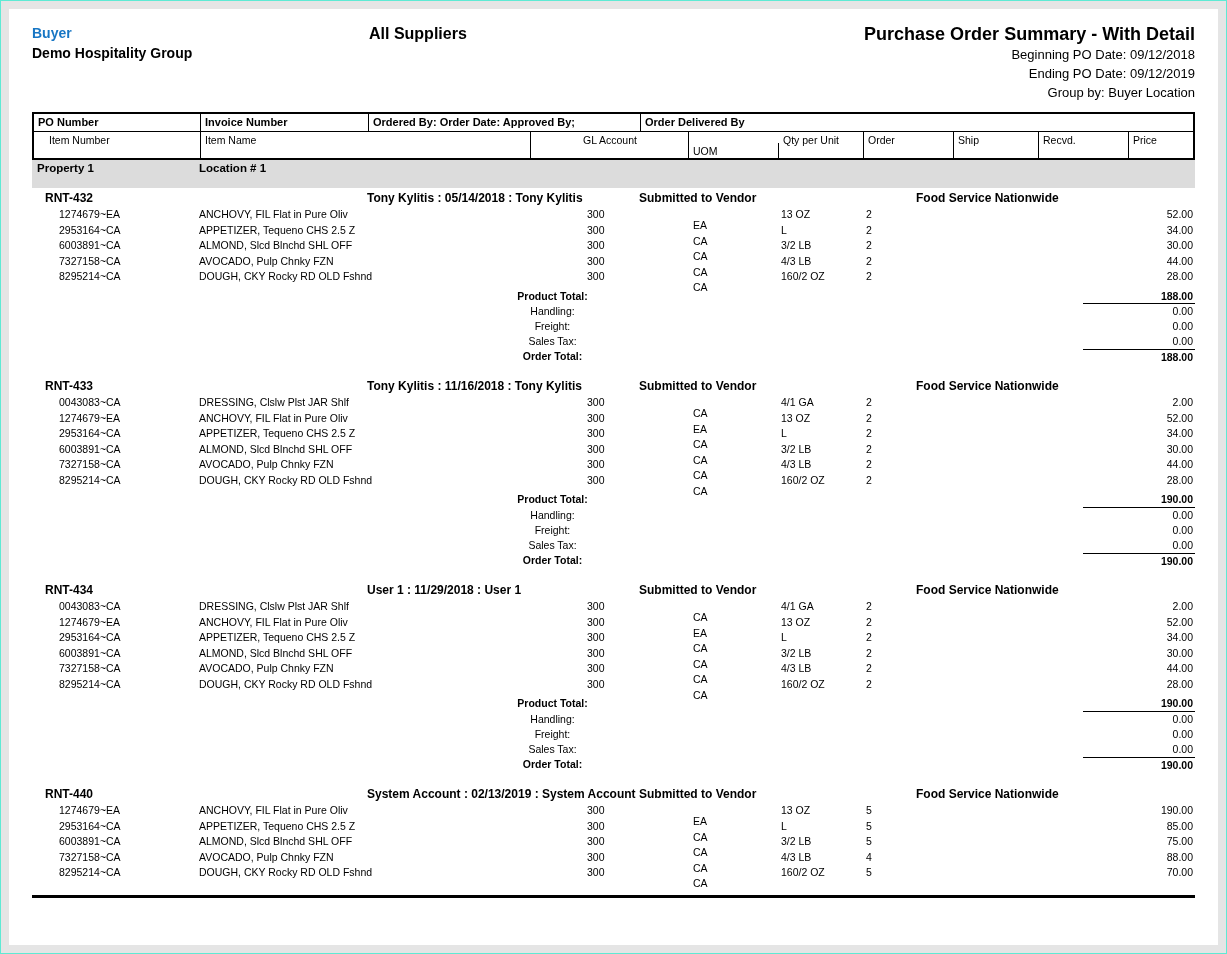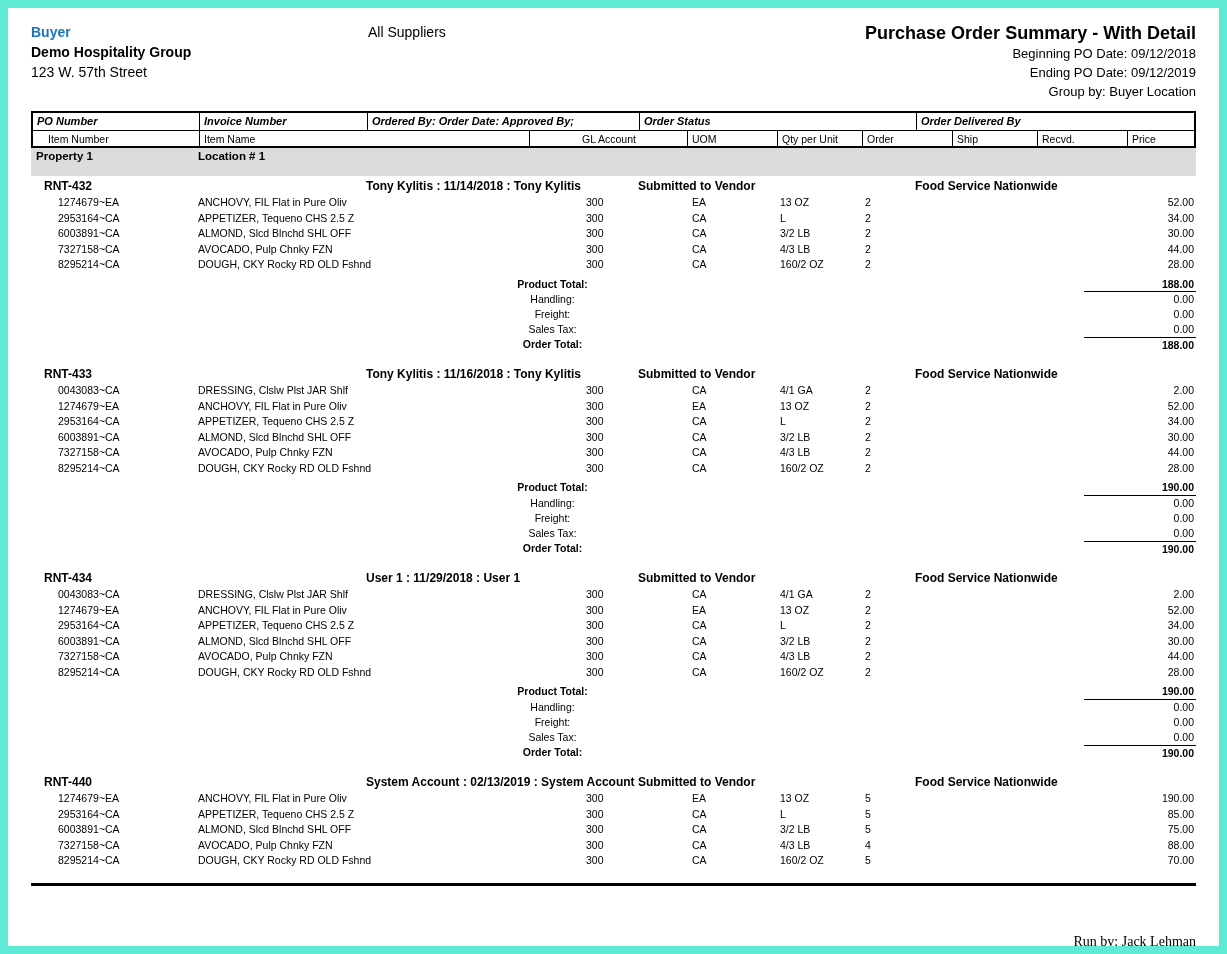--- a/index.html
+++ b/index.html
@@ -1,41 +1,41 @@
 <!DOCTYPE html>
 <html><head>
 <meta charset="utf-8">
 <style>
   * { box-sizing: border-box; margin: 0; padding: 0; }
   body { margin: 0; background: #9c9c9c; font-family: "Liberation Sans", sans-serif; }
-  .frame { width: 1227px; height: 954px; border: 8px solid #5eead4; background: #be185d; }
+  .frame { width: 1227px; height: 954px; border: 1px solid #5eead4; background: #e5e5e5; padding: 8px; }
   .page { width: 100%; height: 100%; background: #fff; color: #000; padding: 15px 23px 0 23px; overflow: hidden; }
 
   
   .rpt-header { display: flex; }
   .hdr-left { width: 337px; }
   .buyer { color: #1776C4; font-weight: bold; font-size: 14px; line-height: 19px; }
   .company { font-weight: bold; font-size: 14px; line-height: 20px; }
   .addr { font-size: 14px; line-height: 20px; }
-  .hdr-mid { flex: 1; font-weight: normal; font-size: 14px; line-height: 19px; }
+  .hdr-mid { flex: 1; font-weight: bold; font-size: 16px; line-height: 19px; }
   .hdr-right { width: 345px; text-align: right; }
   .title { font-weight: bold; font-size: 18px; line-height: 21px; }
   .meta { font-size: 13px; line-height: 19px; }
 
   
   .r { display: flex; }
   .thead { margin-top: 10px; border: 2px solid #000; }
   .row1 { border-bottom: 1px solid #000; font-weight: bold; font-size: 11px; }
-  .row1 > div { padding: 2px 0 2px 4px; line-height: 13px; border-right: 1px solid #000; font-style: italic; }
+  .row1 > div { padding: 2px 0 2px 4px; line-height: 13px; border-right: 1px solid #000; }
   .row1 > div:last-child { border-right: none; flex: 1; }
   .row2 { font-size: 10.5px; }
   .row2 > div { padding: 2px 0 1px 4px; line-height: 12px; border-right: 1px solid #000; }
   .row2 > div:last-child { border-right: none; flex: 1; }
   .w-po { width: 167px; } .w-inv { width: 168px; } .w-ord { width: 272px; } .w-st { width: 277px; }
-  .w-c1 { width: 167px; } .w-c2 { width: 330px; } .w-c3 { width: 110px; margin-left: 48px; } .w-c4 { width: 90px; }
+  .w-c1 { width: 167px; } .w-c2 { width: 330px; } .w-c3 { width: 110px; margin-left: 48px; } .w-c4 { width: 90px; margin-top: 11px; }
   .w-c5 { width: 85px; } .w-c6 { width: 90px; } .w-c7 { width: 85px; } .w-c8 { width: 90px; }
   .h-itemnum { padding-left: 15px !important; }
 
   
   .band { background: #DCDCDC; font-weight: bold; font-size: 11.5px; height: 28px; line-height: 17px; }
   .band-prop { width: 167px; padding-left: 5px; }
 
   
   #orders > .order:first-child { margin-top: 2px; }
   .order { margin-top: 14px; }
@@ -67,37 +67,35 @@
 </head>
 <body>
 
 <div class="frame">
   <div class="page">
 
     <div class="rpt-header">
       <div class="hdr-left">
         <div class="buyer" style="color: rgb(23, 118, 196);">Buyer</div>
         <div class="company">Demo Hospitality Group</div>
-        <div class="addr">123 W. 57th Street</div>
       </div>
       <div class="hdr-mid">All Suppliers</div>
       <div class="hdr-right">
         <div class="title">Purchase Order Summary - With Detail</div>
         <div class="meta">Beginning PO Date: 09/12/2018</div>
         <div class="meta">Ending PO Date: 09/12/2019</div>
         <div class="meta">Group by: Buyer Location</div>
       </div>
     </div>
 
     <div class="thead">
       <div class="r row1">
         <div class="w-po">PO Number</div>
         <div class="w-inv">Invoice Number</div>
         <div class="w-ord">Ordered By: Order Date: Approved By;</div>
-        <div class="w-st">Order Status</div>
         <div>Order Delivered By</div>
       </div>
       <div class="r row2">
         <div class="w-c1 h-itemnum">Item Number</div>
         <div class="w-c2">Item Name</div>
         <div class="w-c3">GL Account</div>
         <div class="w-c4">UOM</div>
         <div class="w-c5">Qty per Unit</div>
         <div class="w-c6">Order</div>
         <div class="w-c7">Ship</div>
@@ -108,21 +106,21 @@
 
     <div class="r band">
       <div class="band-prop">Property 1</div>
       <div>Location # 1</div>
     </div>
 
     <div id="orders">
   <div class="order">
     <div class="r grp">
       <div class="g1">RNT-432</div>
-      <div class="g2">Tony Kylitis : 11/14/2018 : Tony Kylitis</div>
+      <div class="g2">Tony Kylitis : 05/14/2018 : Tony Kylitis</div>
       <div class="g3">Submitted to Vendor</div>
       <div class="g4">Food Service Nationwide</div>
     </div>
     <div>
   <div class="r item">
     <div class="w-c1 i-num">1274679~EA</div>
     <div class="w-c2">ANCHOVY, FIL Flat in Pure Oliv</div>
     <div class="w-c3 i-gl">300</div>
     <div class="w-c4 i-uom">EA</div>
     <div class="w-c5 i-qty">13 OZ</div>

